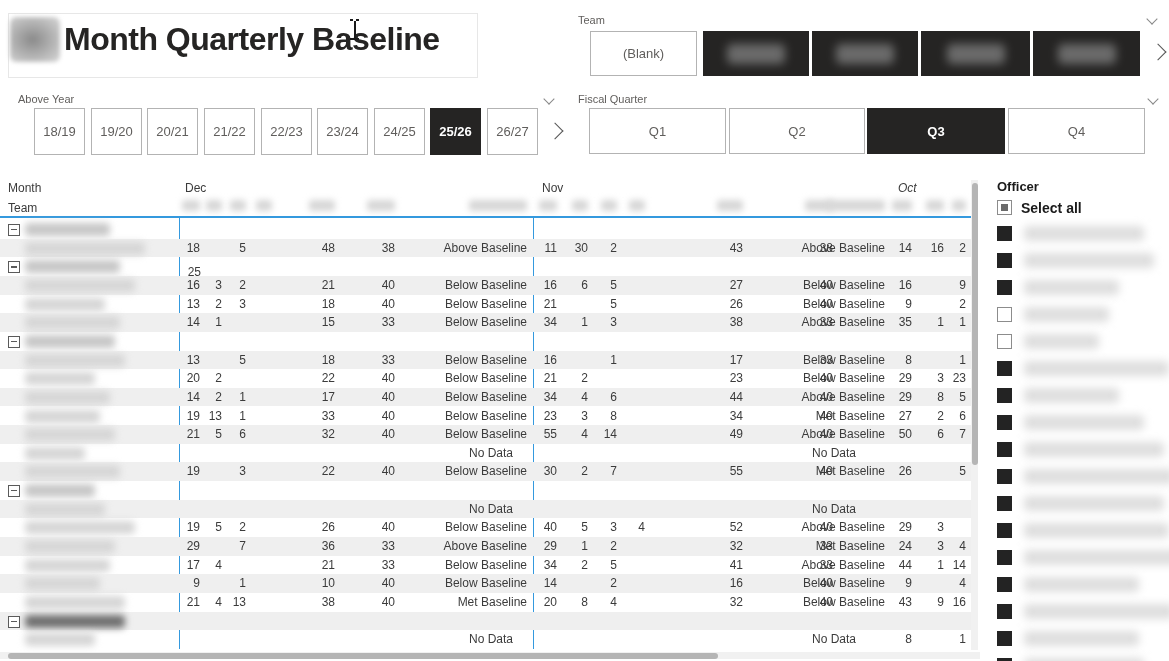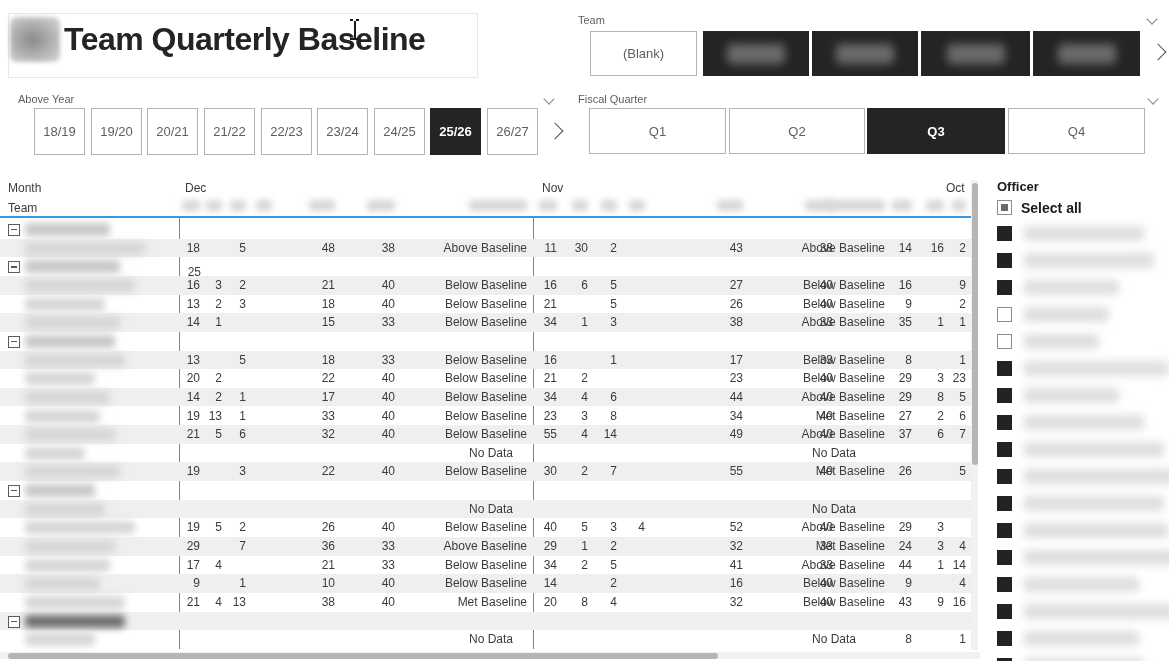--- a/index.html
+++ b/index.html
@@ -54,21 +54,21 @@
   .cb{box-sizing:border-box;width:15px;height:15px;border:1px solid #8c8c8c;background:#fff;position:absolute;}
   .cb.on{background:#232323;border-color:#232323;}
   .cb.partial::after{content:"";position:absolute;left:3px;top:3px;width:7px;height:7px;background:#6b6b6b;}
   .off-blob{position:absolute;left:27px;top:0;height:15px;border-radius:4px;background:#dedede;filter:blur(4px);}
 </style>
 </head>
 <body>
 
 <div class="abs title-box"></div>
 <div class="abs logo-blob"></div>
-<div class="abs page-title">Team Quarterly Baseline</div>
+<div class="abs page-title">Month Quarterly Baseline</div>
 <div class="abs ibeam"></div>
 
 <div class="abs slicer-label" style="left:578px;top:14px;">Team</div>
 <div class="abs chev-down" style="left:1148px;top:15px;"></div>
 <div id="team-buttons">
     <div class="abs sbtn" style="left: 590px; top: 31px; width: 107px; height: 45px;">(Blank)</div>
     <div class="abs sbtn sel" style="left: 703px; top: 31px; width: 106px; height: 45px;">
       <div class="team-blob"></div>
     </div>
     <div class="abs sbtn sel" style="left: 812px; top: 31px; width: 106px; height: 45px;">
@@ -105,21 +105,21 @@
     <div class="abs sbtn" style="left: 729px; top: 108px; width: 136px; height: 46px;">Q2</div>
     <div class="abs sbtn sel" style="left: 867px; top: 108px; width: 138px; height: 46px;">Q3</div>
     <div class="abs sbtn" style="left: 1008px; top: 108px; width: 137px; height: 46px;">Q4</div>
   </div>
 
 <div class="abs mx-head" style="left:8px;top:181px;">Month</div>
 <div class="abs mx-head" style="left:8px;top:201px;">Team</div>
 <div id="month-labels">
     <div class="abs mx-head" style="left: 185px; top: 181px;">Dec</div>
     <div class="abs mx-head" style="left: 542px; top: 181px;">Nov</div>
-    <div class="abs mx-head" style="left: 946px; top: 181px;">Oct</div>
+    <div class="abs mx-head" style="left: 898px; top: 181px; font-style: italic;">Oct</div>
   </div>
 <div id="hdr-blobs">
     <div class="abs hdr-blob" style="left: 182px; width: 18px;"></div>
     <div class="abs hdr-blob" style="left: 206px; width: 16px;"></div>
     <div class="abs hdr-blob" style="left: 230px; width: 16px;"></div>
     <div class="abs hdr-blob" style="left: 256px; width: 16px;"></div>
     <div class="abs hdr-blob" style="left: 309px; width: 26px;"></div>
     <div class="abs hdr-blob" style="left: 367px; width: 28px;"></div>
     <div class="abs hdr-blob" style="left: 469px; width: 58px;"></div>
     <div class="abs hdr-blob" style="left: 539px; width: 18px;"></div>
@@ -291,21 +291,21 @@
       <div class="cell" style="right: 725px;">6</div>
       <div class="cell" style="right: 636px;">32</div>
       <div class="cell" style="right: 576px;">40</div>
       <div class="cell" style="right: 444px;">Below Baseline</div>
       <div class="cell" style="right: 414px;">55</div>
       <div class="cell" style="right: 383px;">4</div>
       <div class="cell" style="right: 354px;">14</div>
       <div class="cell" style="right: 228px;">49</div>
       <div class="cell" style="right: 138px;">40</div>
       <div class="cell" style="right: 86px;">Above Baseline</div>
-      <div class="cell" style="right: 59px;">37</div>
+      <div class="cell" style="right: 59px;">50</div>
       <div class="cell" style="right: 27px;">6</div>
       <div class="cell" style="right: 5px;">7</div>
     </div>
     <div class="m-row" style="top: 223.8px; height: 18.65px;">
       <div class="name-blob" style="width: 60px;"></div>
       <div class="cell" style="right: 458px;">No Data</div>
       <div class="cell" style="right: 115px;">No Data</div>
     </div>
     <div class="m-row shade" style="top: 242.45px; height: 18.65px;">
       <div class="name-blob" style="width: 95px;"></div>

